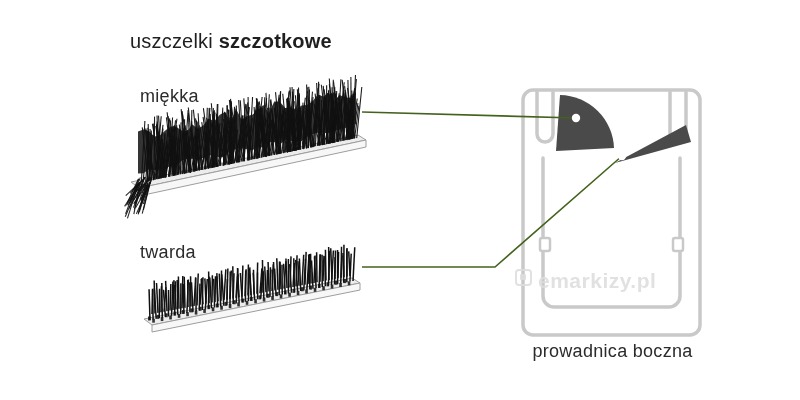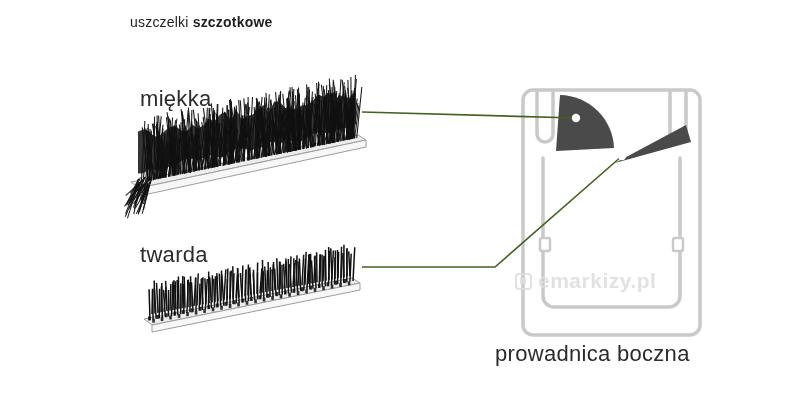--- a/index.html
+++ b/index.html
@@ -6,35 +6,35 @@
     --connector-line:#44621e;
     --rail-outline:#c9c9c9;
     --brush-shape:#4a4a4a;
     --bristle:#111111;
     --watermark:#dedede;
     --text:#1f1f1f;
   }
   *{box-sizing:border-box;margin:0;padding:0;}
   body{font-family:"Liberation Sans", sans-serif; background:#fff;}
   .stage{position:relative;width:800px;height:400px;background:#fff;overflow:hidden;}
-  .title{position:absolute;left:130px;top:14px;font-size:14px;color:var(--text);letter-spacing:.2px;}
+  .title{position:absolute;left:130px;top:30px;font-size:20px;color:var(--text);letter-spacing:.2px;}
   .title b{font-weight:700;}
-  .lbl{position:absolute;font-size:22px;color:#2b2b2b;letter-spacing:.3px;}
+  .lbl{position:absolute;font-size:18px;color:#2b2b2b;letter-spacing:.3px;}
   .lbl-soft{left:140px;top:86px;}
   .lbl-hard{left:140px;top:242px;}
-  .lbl-rail{left:495px;top:341px;width:235px;text-align:left;}
+  .lbl-rail{left:495px;top:341px;width:235px;text-align:center;}
   svg.canvas{position:absolute;left:0;top:0;z-index:1;}
   .strip{fill:#ececec;stroke:#9d9d9d;stroke-width:1;}
   .strip2{fill:#f7f7f7;stroke:#9d9d9d;stroke-width:1;}
   .rail rect,.rail path{fill:none;stroke:var(--rail-outline);stroke-width:3.5;stroke-linejoin:round;stroke-linecap:round;}
   .rail rect.notch{fill:#fff;stroke-width:2.5;}
   .rail path.shape{fill:var(--brush-shape);stroke:none;}
   .conn{fill:none;stroke:var(--connector-line);stroke-width:1.6;}
   .dot{fill:#ffffff;}
-  .watermark{position:absolute;left:479px;top:269px;z-index:2;display:flex;align-items:center;gap:6px;
+  .watermark{position:absolute;left:479px;top:269px;z-index:2;display:flex;gap:6px;
     color:var(--watermark);font-size:21px;font-weight:600;letter-spacing:.5px;opacity:.9;padding-left:36px;}
   .wm-icon{width:17px;height:17px;border:2.5px solid var(--watermark);border-radius:4px;position:relative;}
   .wm-icon::after{content:"";position:absolute;left:3px;top:3px;width:6px;height:6px;background:var(--watermark);border-radius:1px;}
 </style>
 </head>
 <body>
 
 <div class="stage">
 
   <div class="title"><span>uszczelki </span><b>szczotkowe</b></div>

